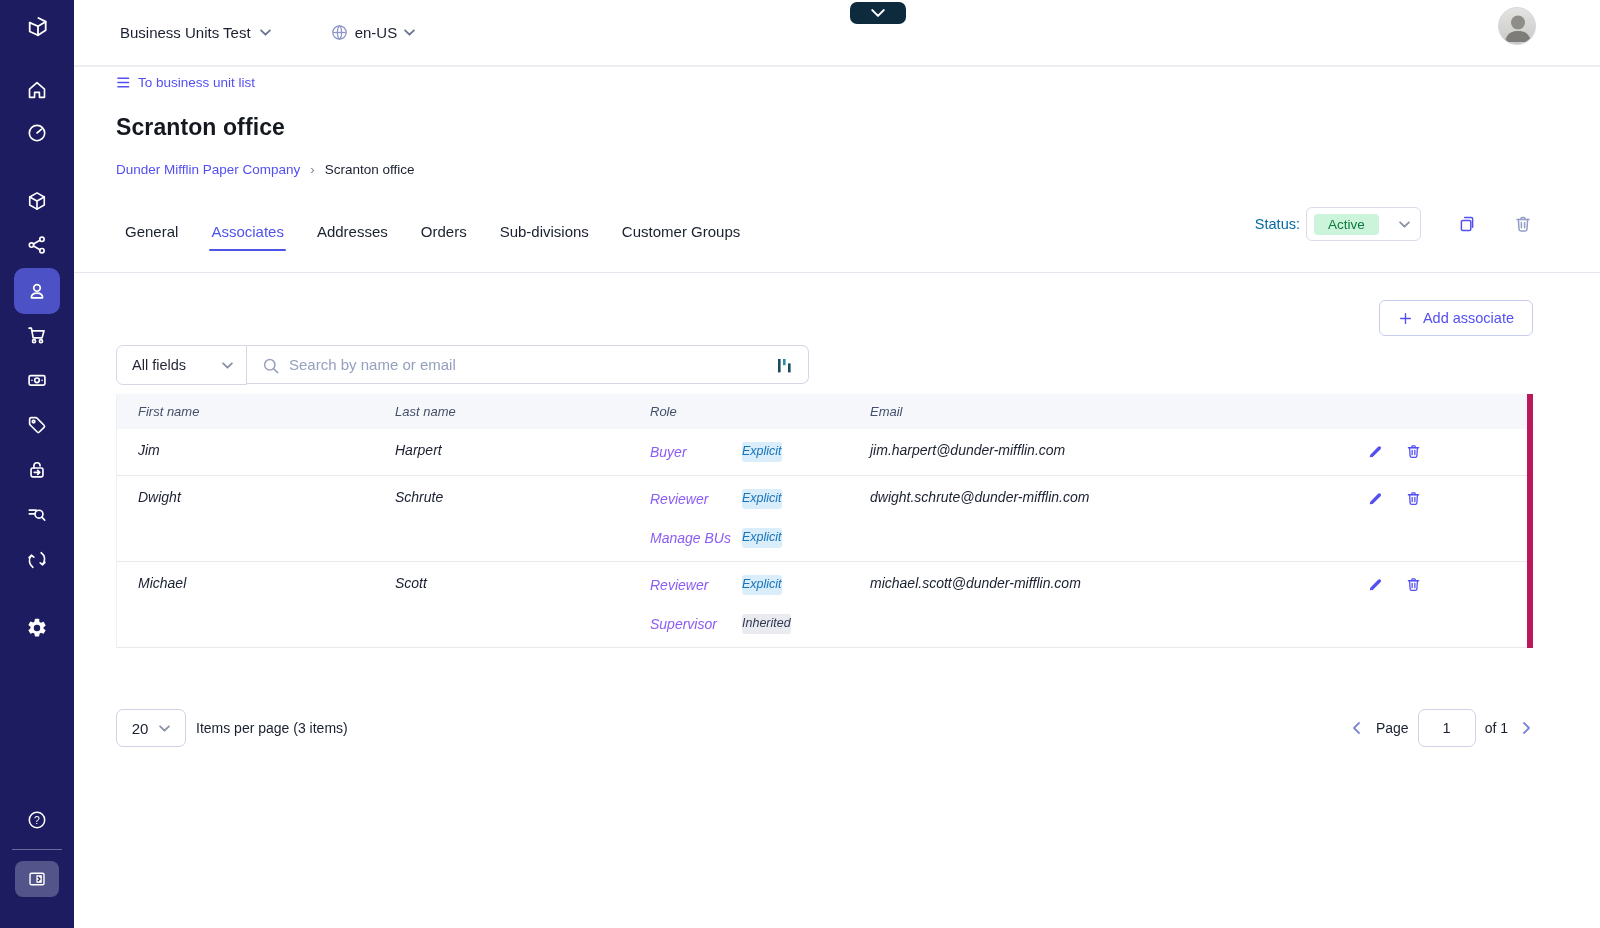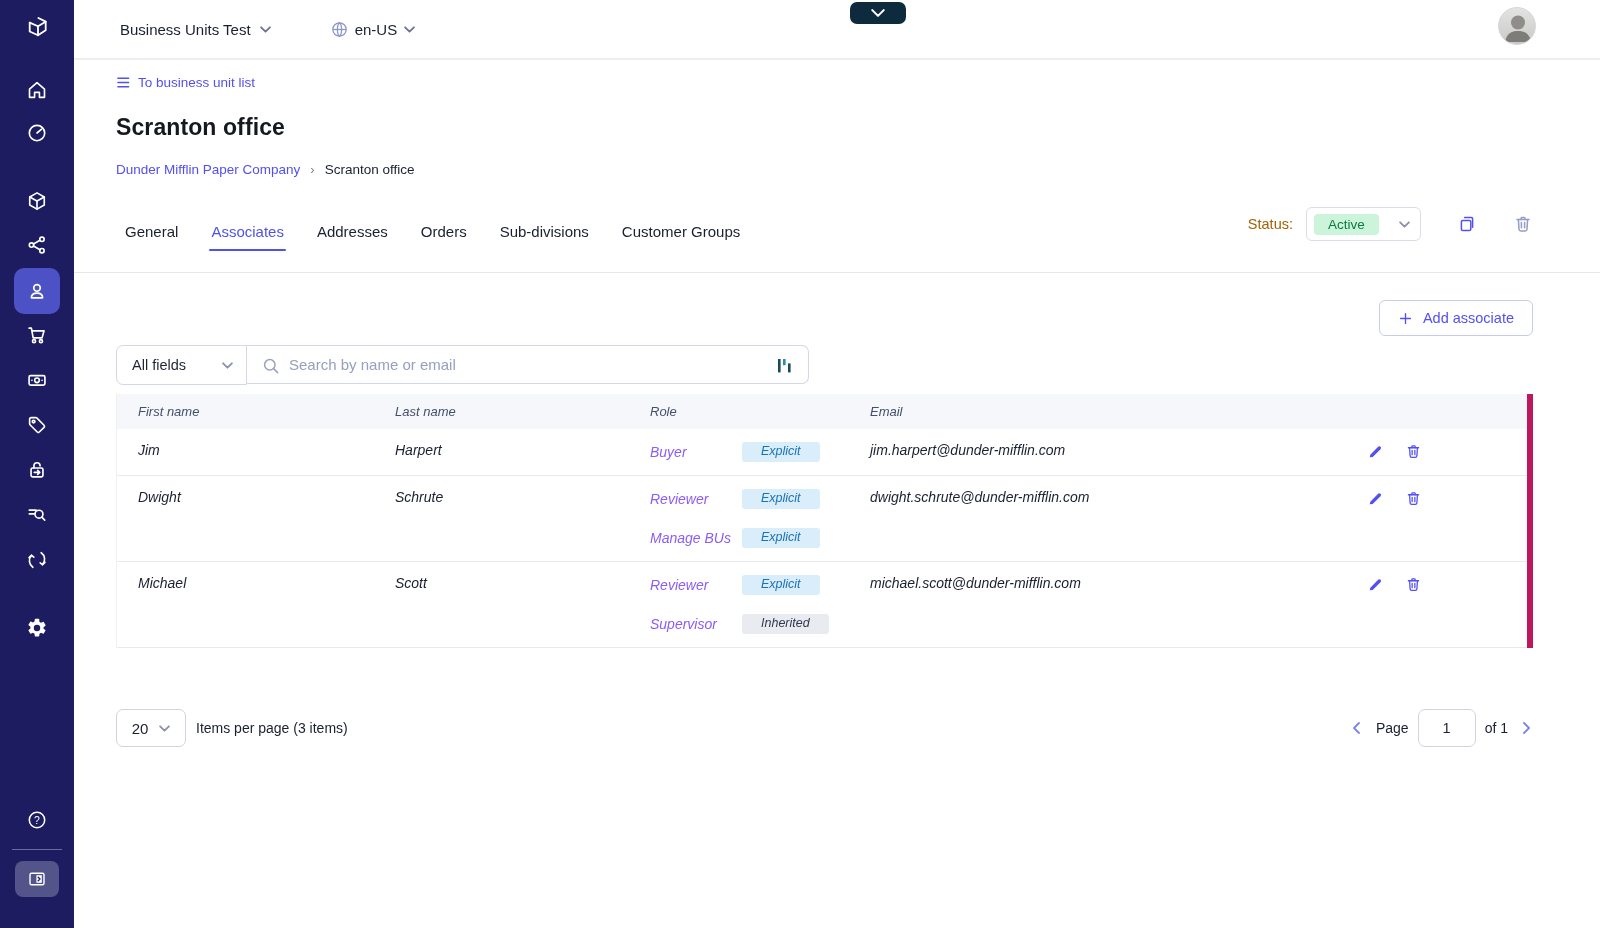--- a/index.html
+++ b/index.html
@@ -14,21 +14,21 @@
   .sidebar { position:absolute; left:0; top:0; width:74px; height:928px; background:#1d1c60; z-index:20; }
   .logo { position:absolute; left:22px; top:12px; width:30px; height:28px; cursor:pointer; }
   .s-icon { position:absolute; left:26px; width:22px; height:22px; cursor:pointer; }
   .s-active { position:absolute; left:14px; top:268px; width:46px; height:46px; background:#4d51c6; border-radius:10px;
     display:flex; align-items:center; justify-content:center; cursor:pointer; }
   .s-divider { position:absolute; left:12px; top:849px; width:50px; height:1px; background:rgba(255,255,255,.35); }
   .collapse-btn { position:absolute; left:15px; top:861px; width:44px; height:36px; background:rgba(228,230,246,.28);
     border-radius:8px; display:flex; align-items:center; justify-content:center; cursor:pointer; }
 
   
-  .topbar { position:absolute; left:74px; top:0; right:0; height:60px; background:#fff;
+  .topbar { position:absolute; left:74px; top:0; right:0; height:67px; background:#fff;
     border-bottom:2px solid #eceef2; display:flex; align-items:center; z-index:10; }
   .project-sel { display:flex; align-items:center; gap:9px; margin-left:46px; cursor:pointer; }
   .project-name { font-size:15px; font-weight:500; color:#1a2030; }
   .locale-sel { display:flex; align-items:center; gap:7px; margin-left:60px; cursor:pointer; }
   .locale-name { font-size:15px; color:#1a2030; }
   .chev { width:11px; height:7px; }
   .dark-toggle { position:absolute; left:776px; top:2px; width:56px; height:22px; background:#0e2b3e;
     border-radius:7px; display:flex; align-items:center; justify-content:center; cursor:pointer; }
   .avatar { position:absolute; right:64px; top:7px; width:38px; height:38px; border-radius:50%;
     background:linear-gradient(180deg,#e3e3e1 0%,#c9c9c6 100%); border:1px solid #d5d7de; overflow:hidden; cursor:pointer; }
@@ -44,21 +44,21 @@
   .breadcrumb .current { color:#1a2030; }
 
   
   .tabs-row { margin:30px -67px 0 -42px; padding:0 67px 16px 51px; display:flex; justify-content:space-between;
     align-items:flex-end; border-bottom:1px solid #e5e7ee; }
   .tabs { display:flex; gap:33px; }
   .tab { position:relative; font-size:15px; color:#1a2030; padding-bottom:16px; cursor:pointer; white-space:nowrap; }
   .tab.active { color:#4f53e8; font-weight:500; }
   .tab.active::after { content:""; position:absolute; left:-2px; right:-2px; bottom:5px; height:2px; background:#4f53e8; border-radius:1px; }
   .status-group { display:flex; align-items:center; gap:0; margin-bottom:15px; }
-  .status-label { font-size:14.5px; color:#a16207; margin-right:13px; }
+  .status-label { font-size:14.5px; color:#0369a1; margin-right:6px; }
   .status-select { width:115px; height:34px; border:1px solid #d9dcea; border-radius:6px; background:#fff;
     display:flex; align-items:center; justify-content:space-between; padding:0 10px 0 7px; cursor:pointer; }
   .status-pill { background:#cbf4da; color:#0d7a3f; font-size:13.5px; font-weight:500; padding:3px 14px; border-radius:4px; }
   .icon-btn { width:20px; height:20px; margin-left:36px; cursor:pointer; }
 
   
   .toolbar { margin-top:27px; display:flex; justify-content:flex-end; }
   .add-btn { height:36px; padding:0 18px; background:#fff; border:1px solid #c8cbf0; border-radius:6px;
     display:flex; align-items:center; gap:10px; color:#544ff1; font-size:14.5px; font-weight:500; cursor:pointer; }
 
@@ -78,21 +78,21 @@
   .table { margin-top:9px; border-left:1px solid #eef0f4; border-right:6px solid #be185d;font-style:italic; }
   .t-head, .t-row { display:grid; grid-template-columns:257px 255px 220px 1fr 170px; }
   .t-head { background:#f6f7fa; height:35px; align-items:center; }
   .t-head .th { font-size:13px; color:#44506b; font-weight:500; padding-left:21px; }
   .t-row { border-bottom:1px solid #e7e9ee; padding:13px 0; align-items:start; }
   .t-row:first-of-type { border-top:1px solid #f2f3f7; }
   .cell { font-size:14px; color:#1a2030; padding-left:21px; line-height:17px; }
   .roles { display:flex; flex-direction:column; gap:19px; }
   .role-line { display:flex; align-items:center; }
   .role-name { min-width:92px; font-size:14px; color:#8b5cf6; }
-  .badge { display:inline-block; padding:2px 19px 3px; border-radius:3px; font-size:12.5px; line-height:15px; }
+  .badge { display:inline-block; padding:2px 0 3px; border-radius:3px; font-size:12.5px; line-height:15px; }
   .badge[data-variant="explicit"] { background:#d9edfb; color:#1873b9; }
   .badge[data-variant="inherited"] { background:#e9ebf1; color:#303850; }
   .row-actions { display:flex; gap:21px; padding-left:10px; margin-top:1px; }
   .row-actions .act { width:17px; height:17px; cursor:pointer; }
 
   
   .pager { margin-top:61px; display:flex; align-items:center; }
   .per-page { width:70px; height:38px; border:1px solid #cfd3e4; border-radius:7px; background:#fff;
     display:flex; align-items:center; justify-content:center; gap:11px; cursor:pointer; font-size:15px; color:#1a2030; }
   .items-label { margin-left:10px; font-size:14px; color:#1a2030; }

